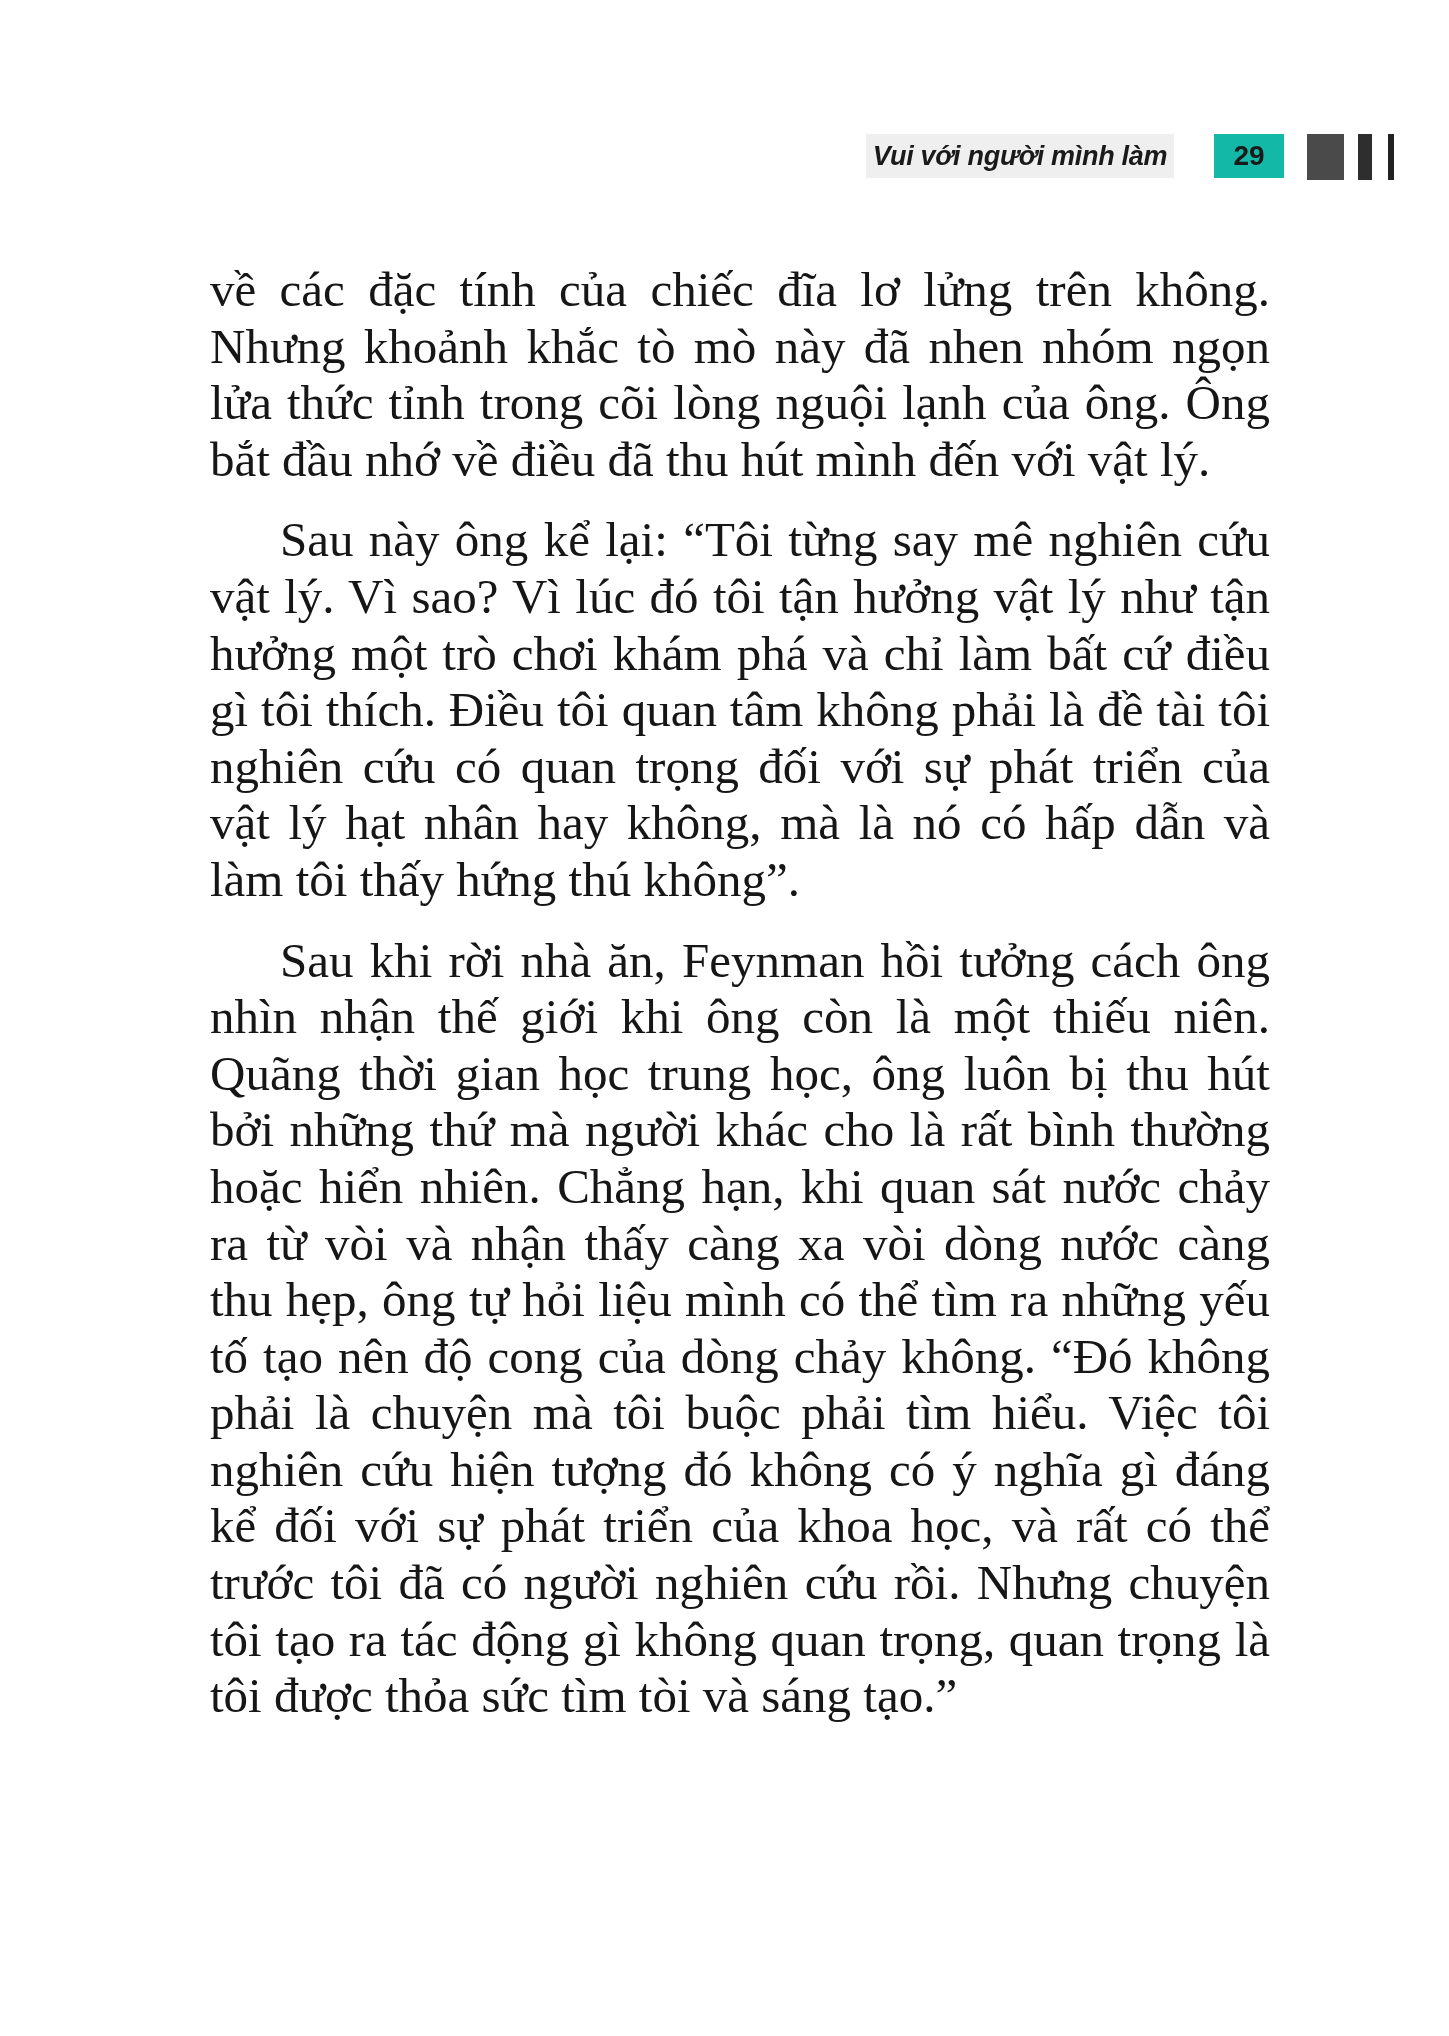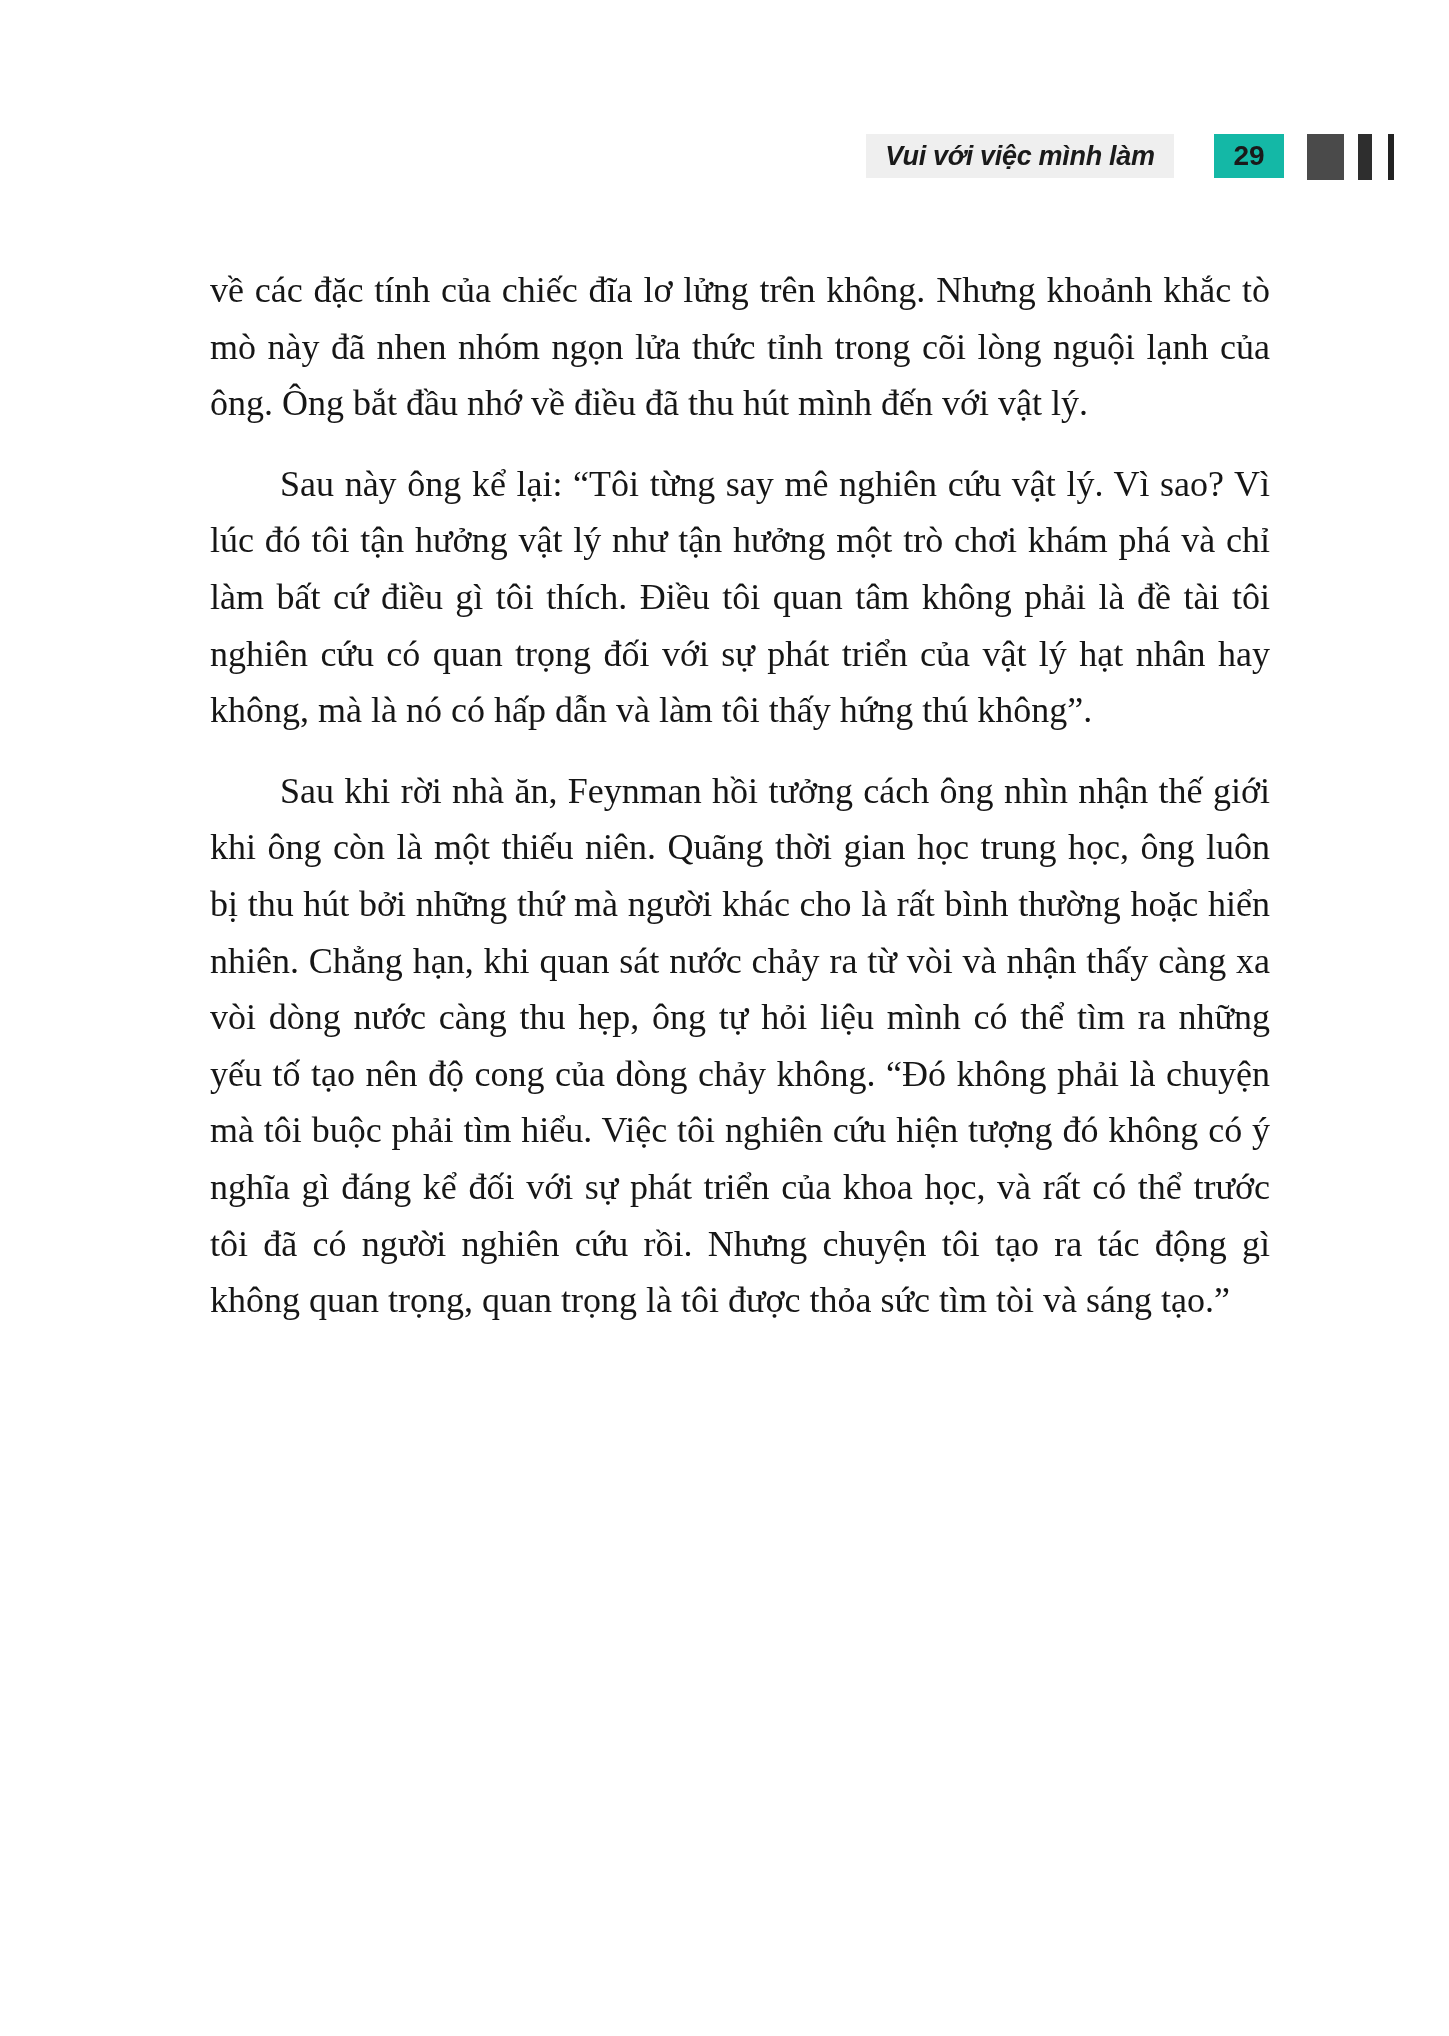--- a/index.html
+++ b/index.html
@@ -29,32 +29,32 @@
     font-weight: bold; font-size: 28px; line-height: 44px;
     text-align: center; color: #1a1a1a;
   }
   .bar { position: absolute; top: 0; height: 46px; background: #3a3a3a; }
   .bar1 { left: 1307px; width: 37px; background: #4a4a4a; }
   .bar2 { left: 1358px; width: 14px; background: #2e2e2e; }
   .bar3 { left: 1388px; width: 6px; background: #222; }
 
   .body-text {
     position: absolute; left: 210px; top: 262px; width: 1060px;
-    font-size: 36px; line-height: 56.6px;
+    font-size: 49px; line-height: 56.6px;
     text-align: justify;
   }
   .para { margin: 0 0 24px 0; text-indent: 0; }
   .para.indent { text-indent: 70px; }
   .para em { font-style: italic; }
 </style>
 </head>
 <body>
 
 <div class="running-header">
-  <div class="hdr-title">Vui với việc mình làm</div>
+  <div class="hdr-title">Vui với người mình làm</div>
   <div class="hdr-page">29</div>
   <div class="bar bar1"></div>
   <div class="bar bar2"></div>
   <div class="bar bar3"></div>
 </div>
 
 <div class="body-text">
   <p class="para">về các đặc tính của chiếc đĩa lơ lửng trên không. Nhưng khoảnh khắc tò mò này đã nhen nhóm ngọn lửa thức tỉnh trong cõi lòng nguội lạnh của ông. Ông bắt đầu nhớ về điều đã thu hút mình đến với vật lý.</p>
   <p class="para indent">Sau này ông kể lại: “Tôi từng say mê nghiên cứu vật lý. Vì sao? Vì lúc đó tôi tận hưởng vật lý như tận hưởng một trò chơi khám phá và chỉ làm bất cứ điều gì tôi thích. Điều tôi quan tâm không phải là đề tài tôi nghiên cứu có quan trọng đối với sự phát triển của vật lý hạt nhân hay không, mà là nó có hấp dẫn và làm tôi thấy hứng thú không”.</p>
   <p class="para indent">Sau khi rời nhà ăn, Feynman hồi tưởng cách ông nhìn nhận thế giới khi ông còn là một thiếu niên. Quãng thời gian học trung học, ông luôn bị thu hút bởi những thứ mà người khác cho là rất bình thường hoặc hiển nhiên. Chẳng hạn, khi quan sát nước chảy ra từ vòi và nhận thấy càng xa vòi dòng nước càng thu hẹp, ông tự hỏi liệu mình có thể tìm ra những yếu tố tạo nên độ cong của dòng chảy không. “Đó không phải là chuyện mà tôi buộc phải tìm hiểu. Việc tôi nghiên cứu hiện tượng đó không có ý nghĩa gì đáng kể đối với sự phát triển của khoa học, và rất có thể trước tôi đã có người nghiên cứu rồi. Nhưng chuyện tôi tạo ra tác động gì không quan trọng, quan trọng là tôi được thỏa sức tìm tòi và sáng tạo.”</p>

